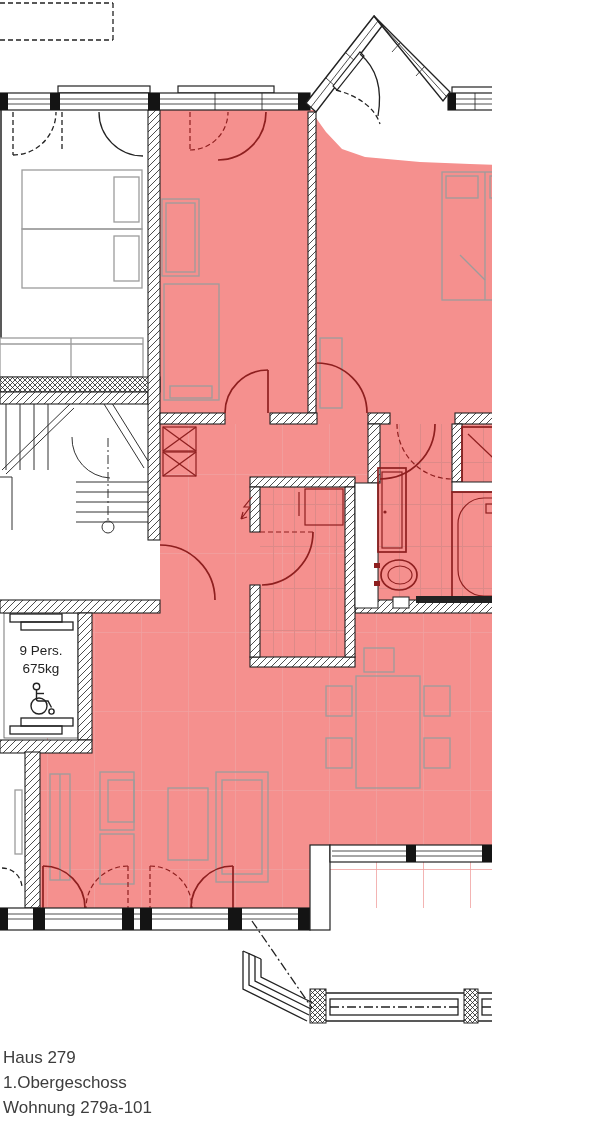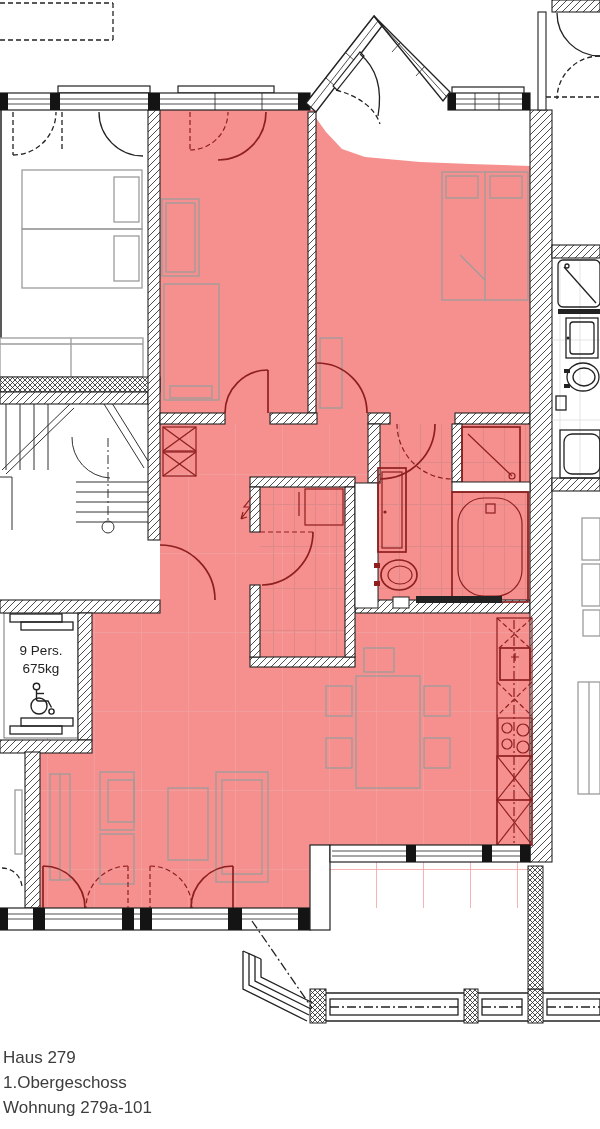--- a/index.html
+++ b/index.html
@@ -1,16 +1,16 @@
 <!DOCTYPE html>
 <html><head>
 <meta charset="utf-8">
 <style>
   html,body{margin:0;padding:0;background:#fff;}
-  #stage{position:relative;width:600px;height:1129px;background:#ffffff;overflow:hidden;
+  #stage{position:relative;width:492px;height:1129px;background:#ffffff;overflow:hidden;
          font-family:"Liberation Sans",sans-serif;}
   svg{display:block;}
   svg text{font-family:"Liberation Sans",sans-serif;}
   .wall{fill:url(#pat-hatch);stroke:#222;stroke-width:1.1;}
   .xwall{fill:url(#pat-cross);stroke:#222;stroke-width:1;}
   .blk{stroke:#222;fill:none;stroke-width:1.3;}
   .gry{stroke:#9c9c9c;fill:none;stroke-width:1.3;}
   .red{stroke:#8e1f1f;fill:none;stroke-width:1.7;}
   .redthin{stroke:#8e1f1f;fill:none;stroke-width:1.2;}
   .dash{stroke-dasharray:5 3;}

